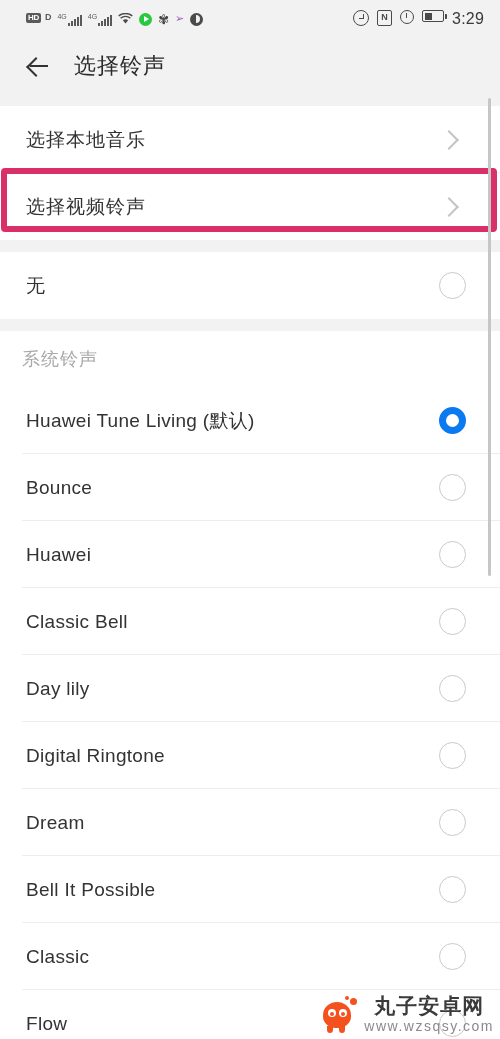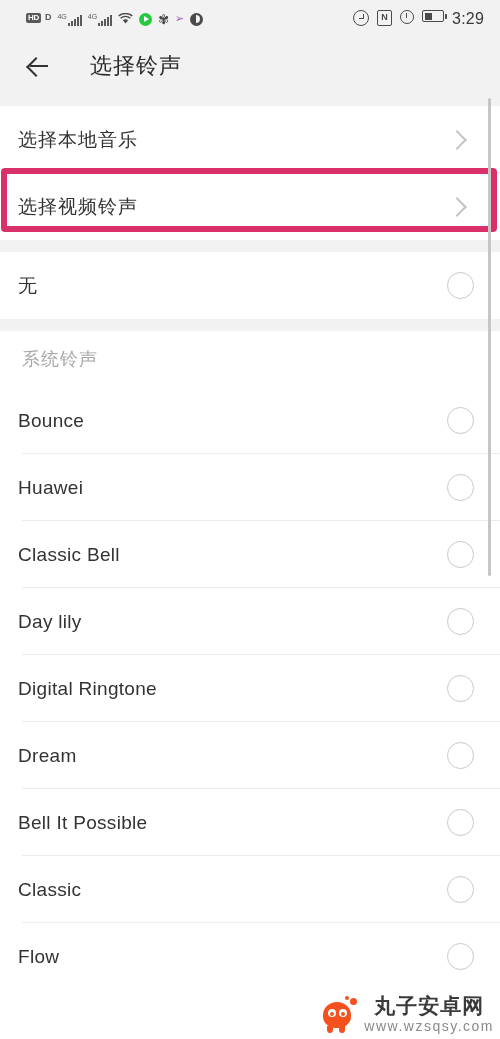--- a/index.html
+++ b/index.html
@@ -165,38 +165,38 @@
     transform:rotate(45deg);
   }
   .back-arrow::after{
     content:"";
     position:absolute;left:6px;top:13px;
     width:18px;height:2px;background:#333;
   }
   .appbar-title{
     font-size:22px;
     color:#2b2b2b;
-    margin-left:38px;
+    margin-left:22px;
     letter-spacing:1px;
   }
 
   
   .content{
     position:relative;
     background:#ffffff;
   }
   .gap{
     height:12px;
     background:#f2f2f2;
   }
   .row{
     height:67px;
     display:flex;
     align-items:center;
-    padding:0 18px;
+    padding:0 26px;
     box-sizing:border-box;
     background:#ffffff;
     position:relative;
     cursor:pointer;
   }
   .row-label{
     font-size:19px;
     color:#333333;
     flex:1 1 auto;
     letter-spacing:0.3px;
@@ -396,20 +396,25 @@
     <span class="row-label cjk">无</span>
     <span class="radio"></span>
   </div>
 
   <div class="section-band"></div>
 
   <div class="section-header">系统铃声</div>
 
   <div id="ringtone-list">
       <div class="row">
+        <span class="row-label">Huawei Tune Living (默认)</span>
+        <span class="radio checked"></span>
+        <div class="divider"></div>
+      </div>
+      <div class="row">
         <span class="row-label">Bounce</span>
         <span class="radio"></span>
         <div class="divider"></div>
       </div>
       <div class="row">
         <span class="row-label">Huawei</span>
         <span class="radio"></span>
         <div class="divider"></div>
       </div>
       <div class="row">

